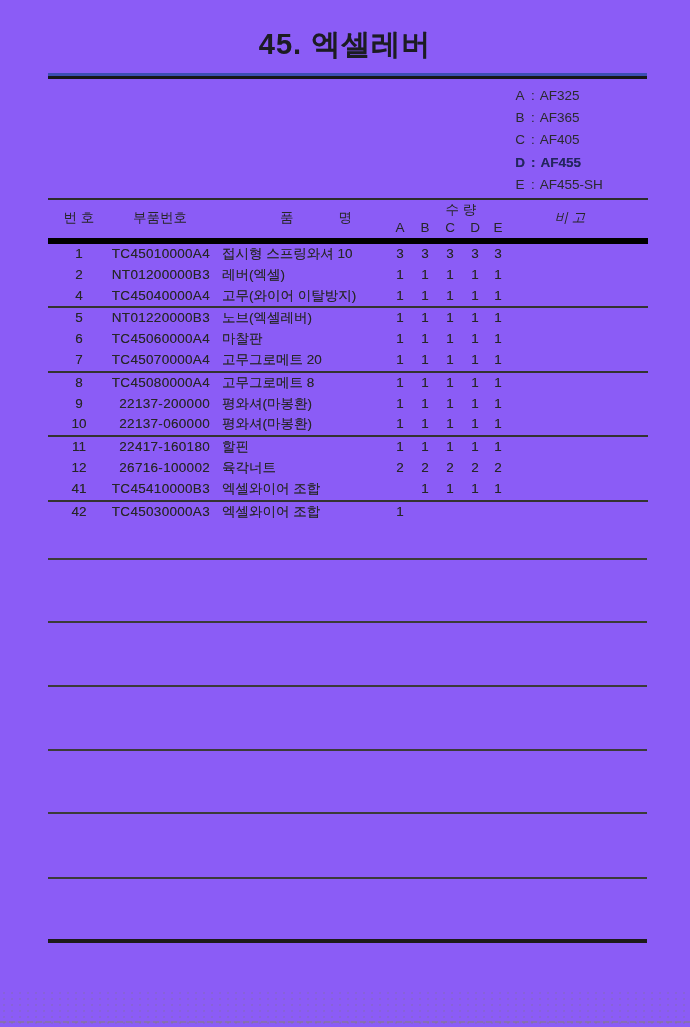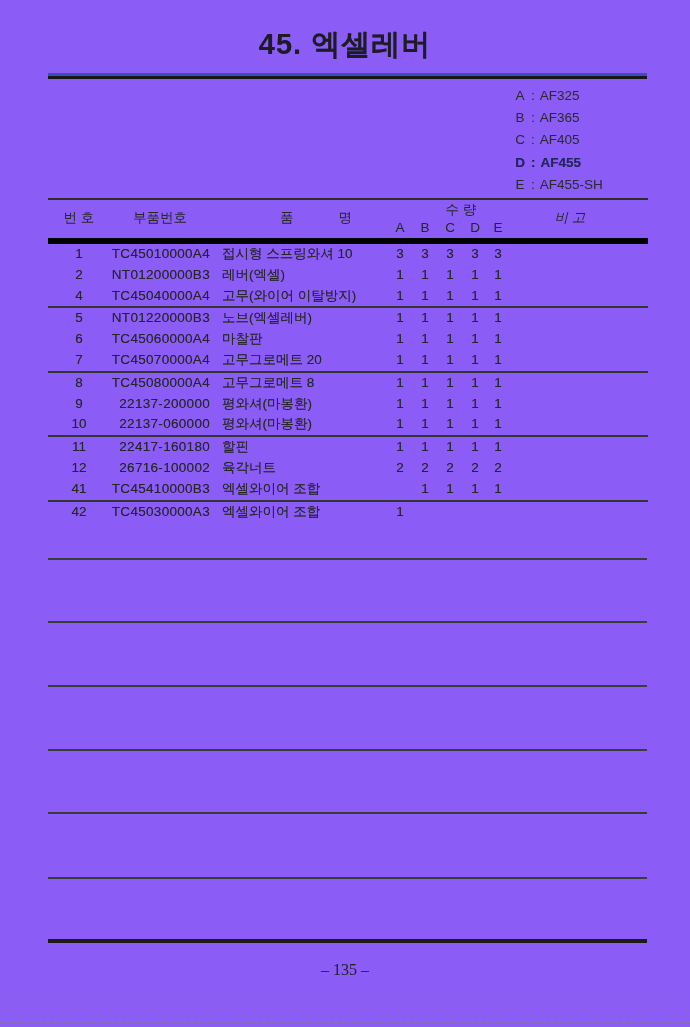--- a/index.html
+++ b/index.html
@@ -269,16 +269,15 @@
   <div id="ruled">
     <div class="rline"></div>
     <div class="rline"></div>
     <div class="rline"></div>
     <div class="rline"></div>
     <div class="rline"></div>
     <div class="rline"></div>
   </div>
 
   <div class="bottom-rule"></div>
-  <div class="page-no">– 135 –</div>
   <div class="bottom-noise"></div>
   <div class="bottom-line"></div>
 </div>
 
 </body></html>

